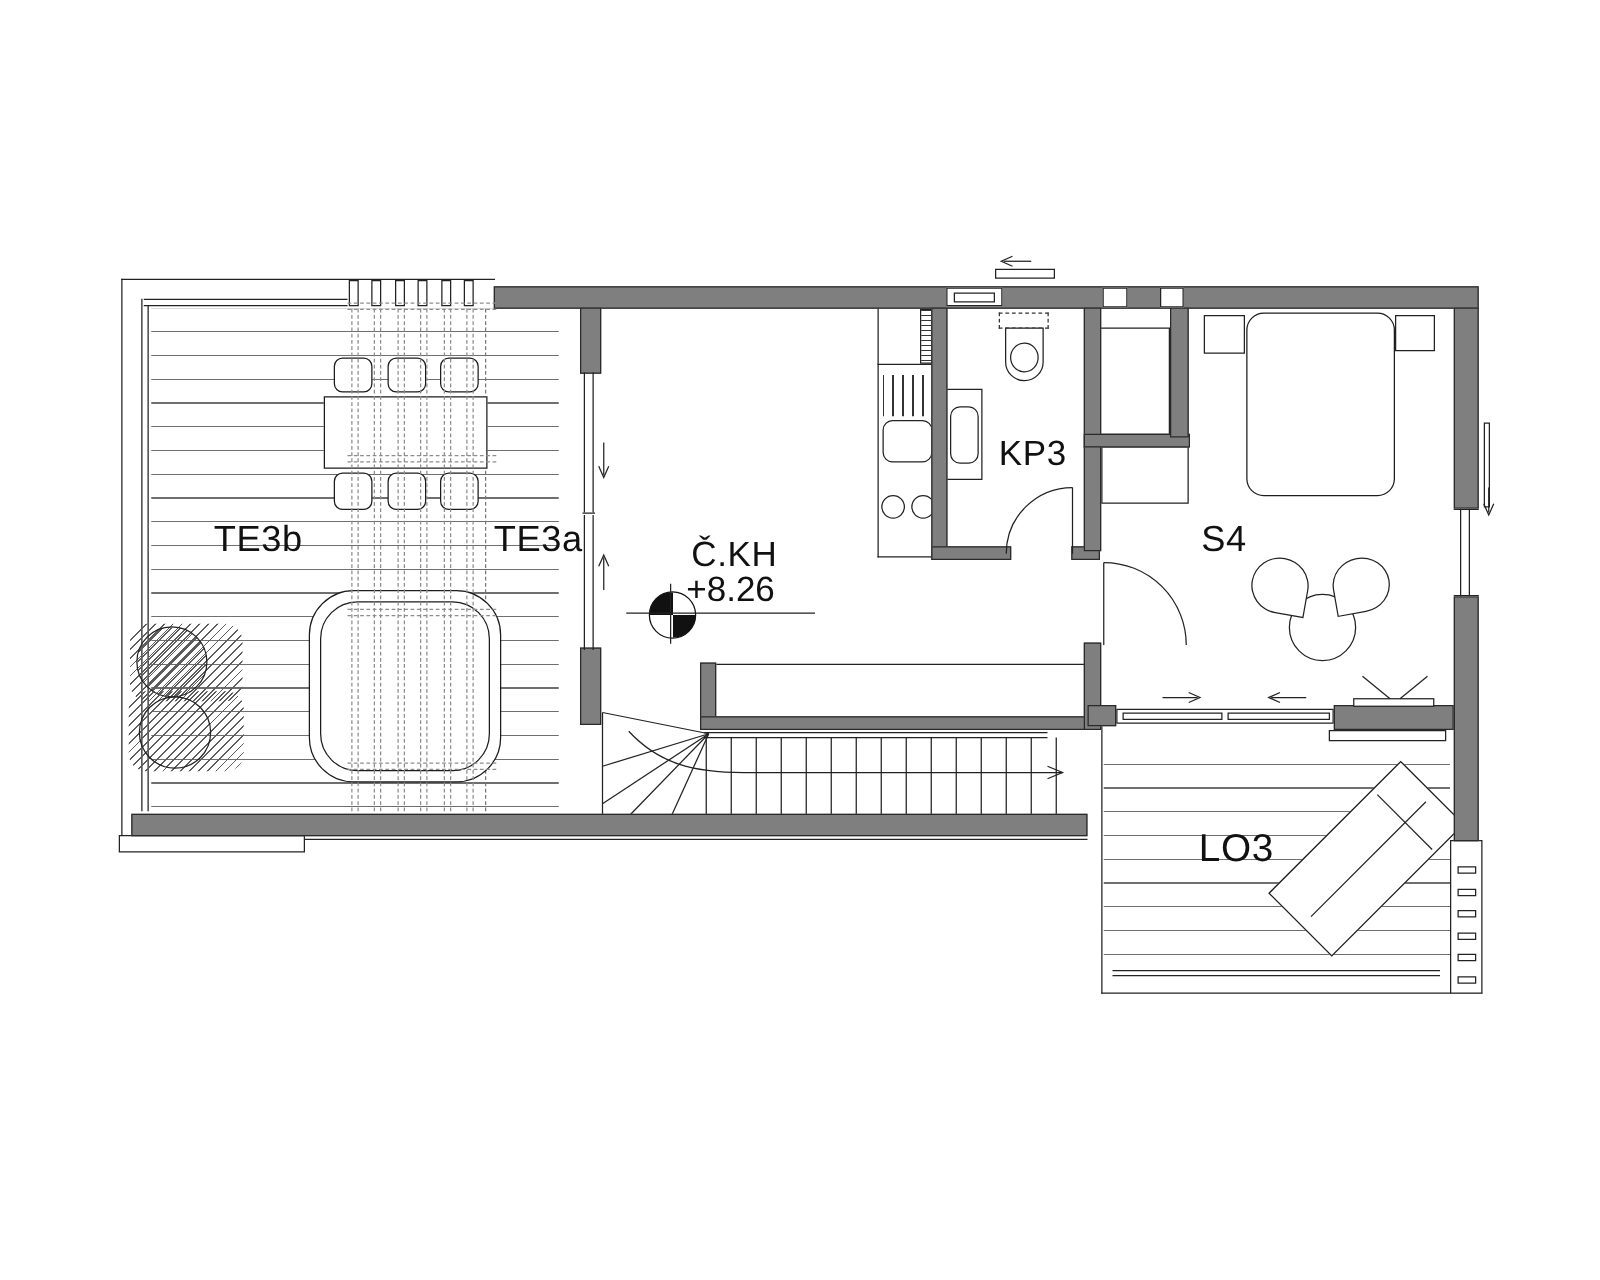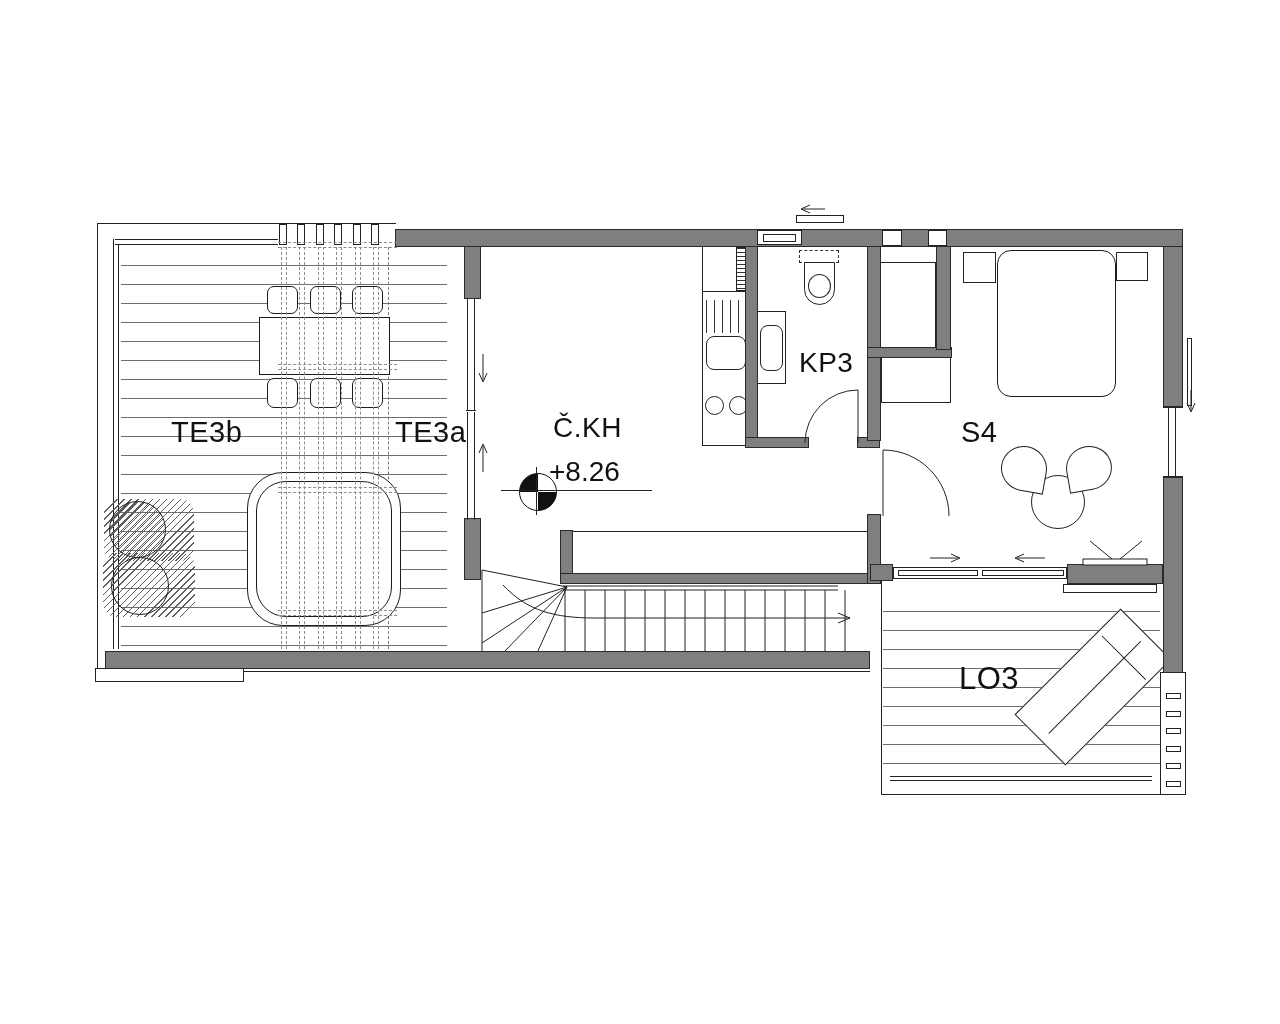--- a/index.html
+++ b/index.html
@@ -222,18 +222,18 @@
   <div class="thin" style="left:1166px;top:763px;width:15px;height:6px;"></div>
   <div class="thin" style="left:1166px;top:781px;width:15px;height:6px;"></div>
 
   <div class="marker" style="left:519px;top:473px;width:36px;height:36px;"></div>
   <div class="line" style="left:501px;top:490px;width:151px;height:1px;z-index:5;"></div>
   <div class="line" style="left:536px;top:467px;width:1px;height:48px;z-index:5;"></div>
   <div class="label" style="left:549px;top:456px;font-size:28px;">+8.26</div>
 
   <div class="label room-label" style="left:171px;top:416px;font-size:29px;">TE3b</div>
   <div class="label room-label" style="left:395px;top:416px;font-size:29px;">TE3a</div>
-  <div class="label room-label" style="left:553px;top:412px;font-size:28px;">Č.KH</div>
+  <div class="label room-label" style="left:553px;top:428px;font-size:28px;">Č.KH</div>
   <div class="label room-label" style="left:799px;top:347px;font-size:28px;">KP3</div>
   <div class="label room-label" style="left:961px;top:416px;font-size:29px;">S4</div>
   <div class="label room-label" style="left:959px;top:661px;font-size:31px;">LO3</div>
 
 </div>
 
 </body></html>

